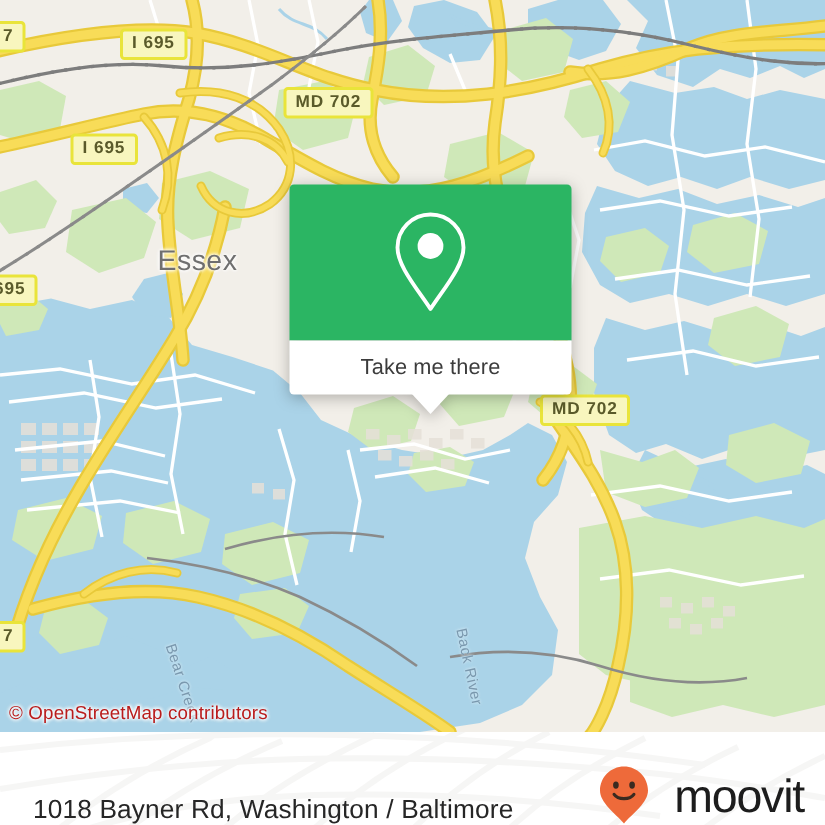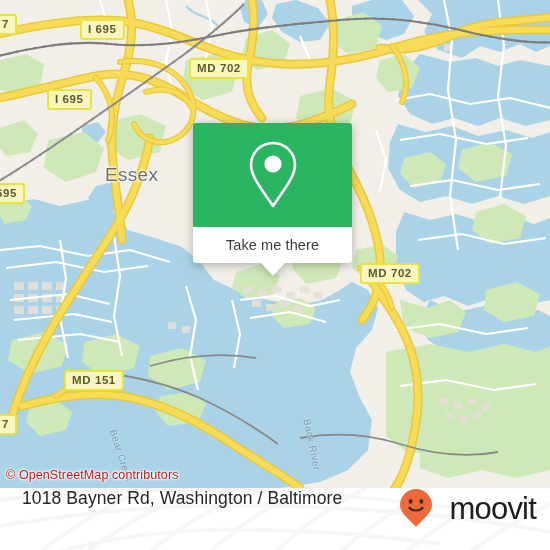--- a/index.html
+++ b/index.html
@@ -54,21 +54,21 @@
     position: absolute; left: 6px; bottom: 6px;
     font-size: 12.5px; color: #b91c1c;
     text-shadow: 0 0 3px #fff, 0 0 3px #fff, 0 0 3px #fff, 0 0 2px #fff;
     letter-spacing: .1px;
     z-index: 40;
   }
 
   
   .card {
     position: absolute; left: 193px; top: 123px;
-    width: 159px; z-index: 60;
+    width: 188px; z-index: 60;
     filter: drop-shadow(0 2px 5px rgba(0,0,0,.28));
   }
   .card-top {
     height: 104px;
     background: #2BB563;
     border-radius: 3px 3px 0 0;
     display: flex; align-items: center; justify-content: center;
   }
   .card-bottom {
     position: relative;
@@ -86,21 +86,21 @@
     border-left: 13px solid transparent;
     border-right: 13px solid transparent;
     border-top: 14px solid #fff;
   }
 
   
   .bottombar {
     position: absolute; left: 0; bottom: 0;
     width: 550px; height: 62px;
     background: #fff; overflow: hidden;
-    display: flex; align-items: flex-start; justify-content: space-between;
+    display: flex; align-items: flex-end; justify-content: space-between;
     padding: 0 14px 0 22px;
     z-index: 70;
   }
   .bottombar .watermark {
     position: absolute; left: 0; top: -6px; width: 550px; height: 70px;
     opacity: .55; pointer-events: none;
   }
   .address {
     position: relative; z-index: 2;
     font-size: 17.5px; color: #262626; letter-spacing: .1px;
@@ -319,21 +319,20 @@
 
     <div class="waterlabel" style="left:312px; top:418px; transform: rotate(78deg); transform-origin: left top;">Back River</div>
     <div class="waterlabel" style="left:118px; top:428px; transform: rotate(72deg); transform-origin: left top;">Bear Creek</div>
 
     <div class="shield" style="left:-6px; top:14px;">7</div>
     <div class="shield" style="left:80px; top:19px;">I 695</div>
     <div class="shield" style="left:189px; top:58px;">MD 702</div>
     <div class="shield" style="left:47px; top:89px;">I 695</div>
     <div class="shield" style="left:-12px; top:183px;">695</div>
     <div class="shield" style="left:360px; top:263px;">MD 702</div>
-    <div class="shield" style="left:64px; top:370px;">MD 151</div>
     <div class="shield" style="left:-6px; top:414px;">7</div>
 
     <div class="attribution">© OpenStreetMap contributors</div>
   </div>
 
   <div class="card">
     <div class="card-top">
       <svg width="56" height="72" viewBox="0 0 56 72">
         <path d="M28 4 C15.8 4 6 13.8 6 26 C6 38 18 52 28 67 C38 52 50 38 50 26 C50 13.8 40.2 4 28 4 Z" fill="none" stroke="#ffffff" stroke-width="2.6" stroke-linejoin="round"></path>
         <circle cx="28" cy="25" r="8.6" fill="#ffffff"></circle>

